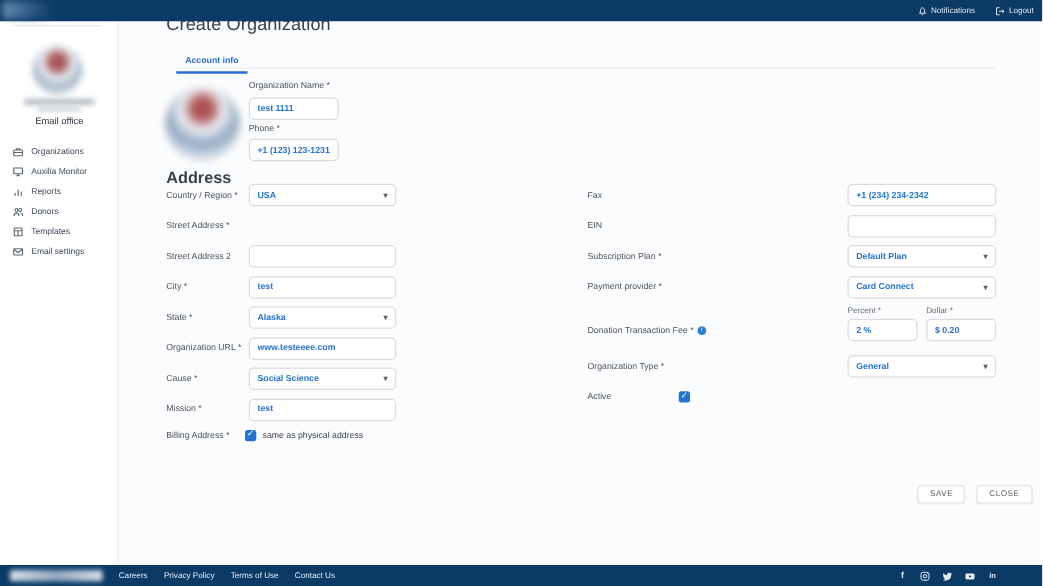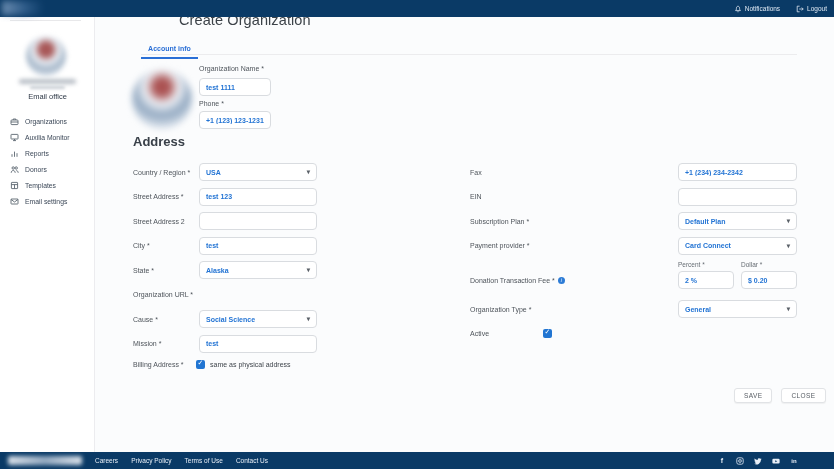--- a/index.html
+++ b/index.html
@@ -23,42 +23,42 @@
     filter:blur(2.5px); }
   .side-line1 { position:absolute; left:19px; top:62px; width:57px; height:5px; background:#b9bfc7; border-radius:2px; filter:blur(2px); }
   .side-line2 { position:absolute; left:30px; top:69px; width:35px; height:3px; background:#c9ced4; border-radius:2px; filter:blur(1.5px); }
   .backoffice { position:absolute; left:0; top:75px; width:95px; text-align:center; font-size:7.5px; color:#2e3947; }
   .side-nav { position:absolute; left:0; top:96px; width:95px; }
   .side-item { display:flex; align-items:center; gap:6px; padding:0 0 0 10px; height:16px; cursor:pointer; }
   .side-item svg { flex:0 0 auto; display:block; }
   .side-item span.lbl { font-size:6.8px; color:#3c4858; }
 
   
-  .page-title { position:absolute; left:133px; top:12px; font-size:14.5px; font-weight:500; color:#3c4248; letter-spacing:.1px;margin-left:46px; }
+  .page-title { position:absolute; left:133px; top:12px; font-size:14.5px; font-weight:500; color:#3c4248; letter-spacing:.1px; }
   .tabs { position:absolute; left:141px; top:37px; width:656px; height:18px; border-bottom:1px solid #ececee; }
   .tab { display:inline-flex; align-items:center; justify-content:center; width:57px; height:18px;
     font-size:7px; font-weight:bold; color:#2a6fd6; border-bottom:2px solid #2a6fd6; cursor:pointer; }
 
   .form-avatar-blur { position:absolute; left:132px; top:69px; width:60px; height:60px; border-radius:50%;
     background:radial-gradient(circle at 50% 30%, #ab5252 0 13%, #eceff4 33%, #94aac2 55%, #dbe3ec 78%, #f4f6f9 95%);
     filter:blur(3px); }
 
   .f-label { font-size:7px; color:#4e545b; }
   .abs { position:absolute; }
 
   .txt, .sel {
     height:18px; width:118px; background:#fff; border:1px solid #d9dce0; border-radius:4px;
     font-family:"Liberation Sans",sans-serif; font-size:7px; color:#2374d4; padding:0 6px;
     display:flex; align-items:center; outline:none;font-weight:bold;
   }
   input.txt { display:inline-block; line-height:16px; }
   .sel { justify-content:space-between; cursor:pointer; }
   .caret::after { content:"▾"; font-size:6.5px; color:#5b6168; }
 
-  .col { position:absolute; top:163px; }
+  .col { position:absolute; top:147px; }
   .col-left { left:133px; width:184px; }
   .col-right { left:470px; width:327px; }
   .row { display:flex; align-items:center; height:18px; margin-bottom:6.5px; }
   .row .f-label { flex:1; padding-right:4px; }
   .col-right .txt, .col-right .sel { width:119px; }
 
   .addr-heading { position:absolute; left:133px; top:134px; font-size:13px; font-weight:bold; color:#394049; }
   .tf-input { width:72px; }
 
   .cb { width:9px; height:9px; background:#2175d2; border-radius:2px; position:relative; display:inline-block; cursor:pointer; }
@@ -209,39 +209,39 @@
   <div class="col col-left">
     <div class="row">
       <span class="f-label">Country / Region *</span>
       <div class="sel">
         <span>USA</span>
         <span class="caret"></span>
       </div>
     </div>
     <div class="row">
       <span class="f-label">Street Address *</span>
-      <input class="txt" value="test 123" style="">
     </div>
     <div class="row">
       <span class="f-label">Street Address 2</span>
       <input class="txt" value="" style="">
     </div>
     <div class="row">
       <span class="f-label">City *</span>
       <input class="txt" value="test" style="">
     </div>
     <div class="row">
       <span class="f-label">State *</span>
       <div class="sel">
         <span>Alaska</span>
         <span class="caret"></span>
       </div>
     </div>
     <div class="row">
       <span class="f-label">Organization URL *</span>
+      <input class="txt" value="www.testeeee.com" style="">
     </div>
     <div class="row">
       <span class="f-label">Cause *</span>
       <div class="sel">
         <span>Social Science</span>
         <span class="caret"></span>
       </div>
     </div>
     <div class="row">
       <span class="f-label">Mission *</span>

